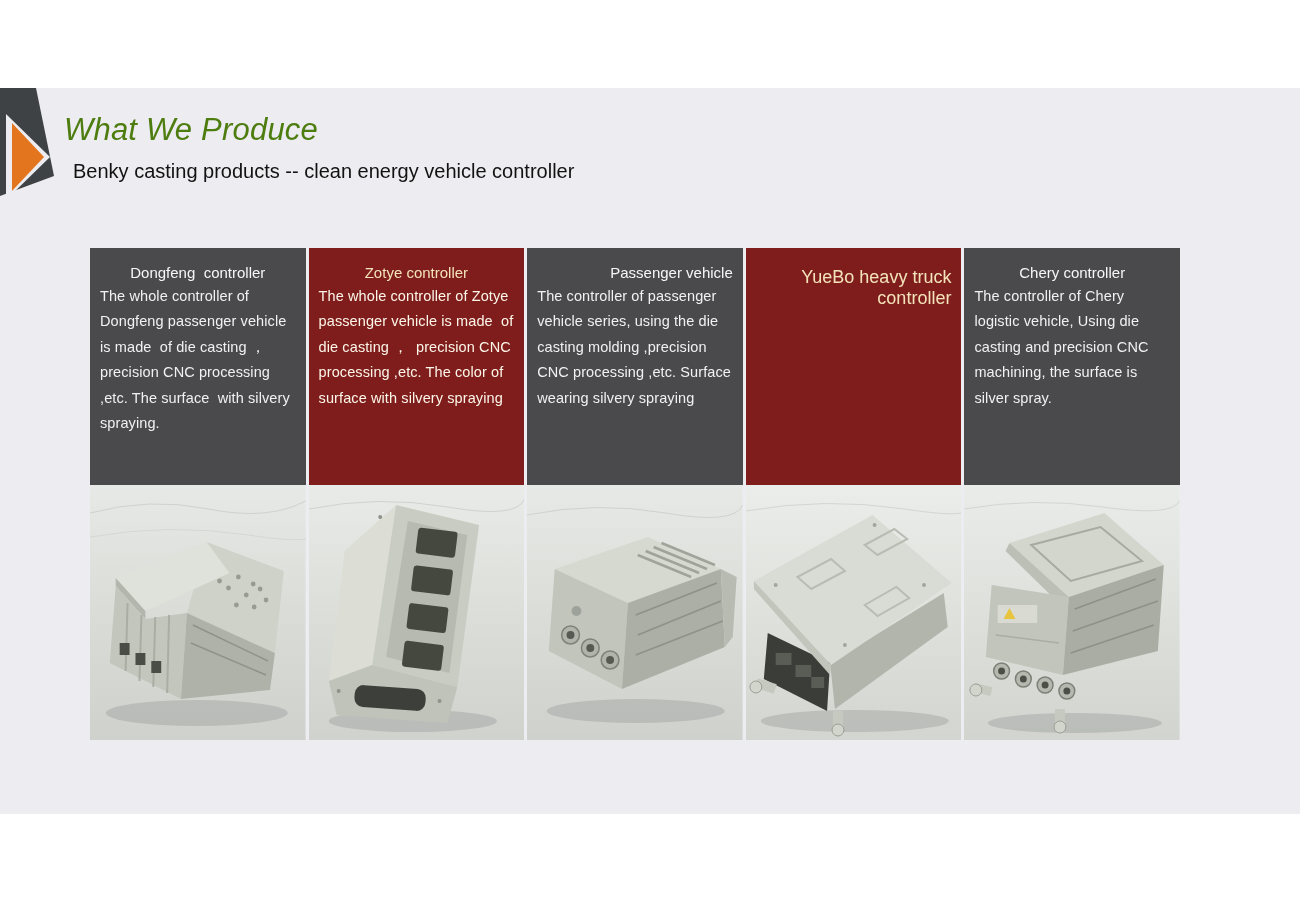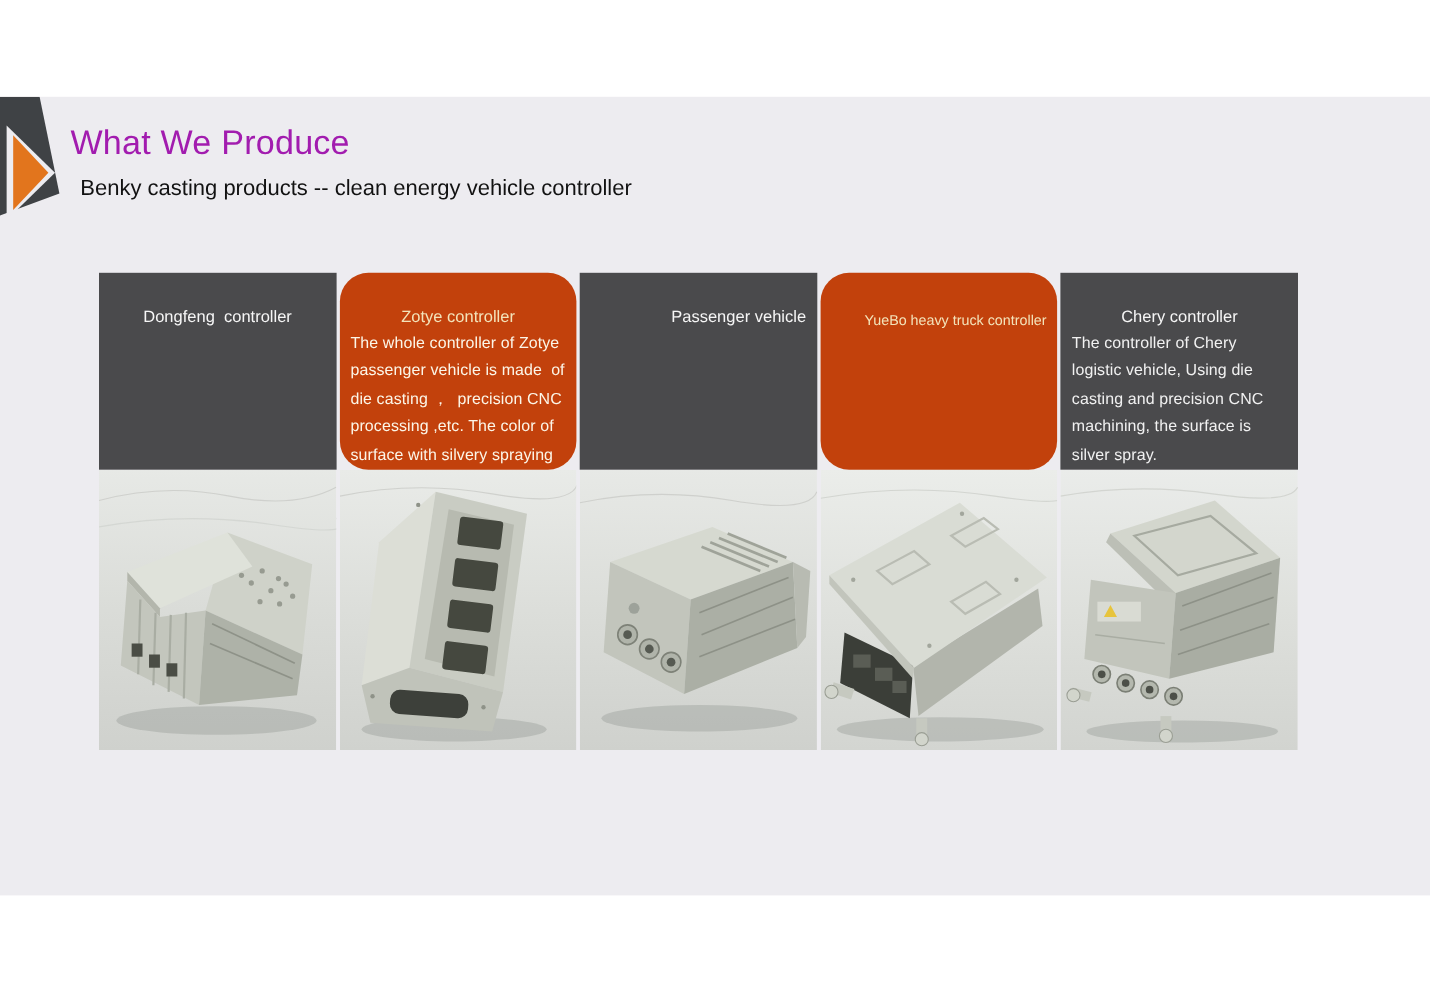--- a/index.html
+++ b/index.html
@@ -5,34 +5,34 @@
   * { margin:0; padding:0; box-sizing:border-box; }
   html,body { width:1300px; height:912px; background:#ffffff; font-family:"Liberation Sans", sans-serif; overflow:hidden; }
 
   .page { position:relative; width:1300px; height:912px; background:#ffffff; }
 
   .slide { position:absolute; left:0; top:88px; width:1300px; height:726px; background:#edecf0; }
 
   .deco { position:absolute; left:0; top:0; width:64px; height:124px; }
 
   .hdr { position:absolute; left:64px; top:24px; }
-  .hdr h1 { font-size:31px; font-weight:400; color:#a21caf; letter-spacing:.2px; }
+  .hdr h1 { font-size:31px; font-weight:400; color:#4d7c0f; letter-spacing:.2px;font-style:italic; }
   .hdr .sub { margin-top:12px; margin-left:9px; font-size:20px; color:#121212; }
 
   .columns { position:absolute; left:90px; top:160px; width:1090px;
              display:grid; grid-template-columns:repeat(5,1fr); gap:3px; }
 
   .column { display:flex; flex-direction:column; }
 
-  .panel { height:179px; padding:32px 10px 6px 10px; overflow:hidden; }
+  .panel { height:237px; padding:16px 10px 6px 10px; overflow:hidden; }
   .panel.dark   { background:#4a4a4c; }
-  .panel.orange { background:#c2410c;border-radius:26px; }
+  .panel.orange { background:#7f1d1d; }
 
   .panel-title { font-size:15px; font-weight:400; margin-bottom:3px; white-space:pre-wrap; }
-  .panel-title.small { font-size:13px; padding-top:3px; }
+  .panel-title.small { font-size:18px; padding-top:3px; }
   .ta-center { text-align:center; }
   .ta-left { text-align:right; padding-left:2px; }
   .panel.dark   .panel-title { color:#f6f6f6; }
   .panel.orange .panel-title { color:#f3e3ba; }
 
   .panel-body { font-size:14.5px; line-height:25.4px; white-space:pre-wrap; letter-spacing:.1px; }
   .panel.dark   .panel-body { color:#f1f1f1; }
   .panel.orange .panel-body { color:#fcf6e8; }
 
   .photo { height:255px; overflow:hidden; }
@@ -53,20 +53,21 @@
     <div class="hdr">
       <h1>What We Produce</h1>
       <div class="sub">Benky casting products -- clean energy vehicle controller</div>
     </div>
 
     <div class="columns">
 
       <section class="column">
         <div class="panel dark">
           <h2 class="panel-title ta-center">Dongfeng  controller</h2>
+          <p class="panel-body">The whole controller of Dongfeng passenger vehicle is made  of die casting ，  precision CNC processing ,etc. The surface  with silvery spraying.</p>
         </div>
         <figure class="photo" aria-label="dongfeng-controller-die-cast-housing-photo">
           <svg viewBox="0 0 218 255" preserveAspectRatio="none">
             <defs>
                 <linearGradient id="bg1" x1="0" y1="0" x2="0" y2="1">
               <stop offset="0" stop-color="#e7e9e6"></stop>
                   <stop offset="0.5" stop-color="#dadcd8"></stop>
                   <stop offset="1" stop-color="#cfd1cd"></stop>
             </linearGradient>
               </defs>
@@ -143,20 +144,21 @@
                 <circle cx="132" cy="216" r="2"></circle>
                 <circle cx="72" cy="32" r="2"></circle>
             </g>
           </svg>
         </figure>
       </section>
 
       <section class="column">
         <div class="panel dark">
           <h2 class="panel-title ta-left">Passenger vehicle</h2>
+          <p class="panel-body">The controller of passenger vehicle series, using the die casting molding ,precision CNC processing ,etc. Surface wearing silvery spraying</p>
         </div>
         <figure class="photo" aria-label="passenger-vehicle-controller-die-cast-housing-photo">
           <svg viewBox="0 0 218 255" preserveAspectRatio="none">
             <defs>
                 <linearGradient id="bg3" x1="0" y1="0" x2="0" y2="1">
               <stop offset="0" stop-color="#e7e9e6"></stop>
                   <stop offset="0.5" stop-color="#dbddd9"></stop>
                   <stop offset="1" stop-color="#cfd1cd"></stop>
             </linearGradient>
               </defs>

